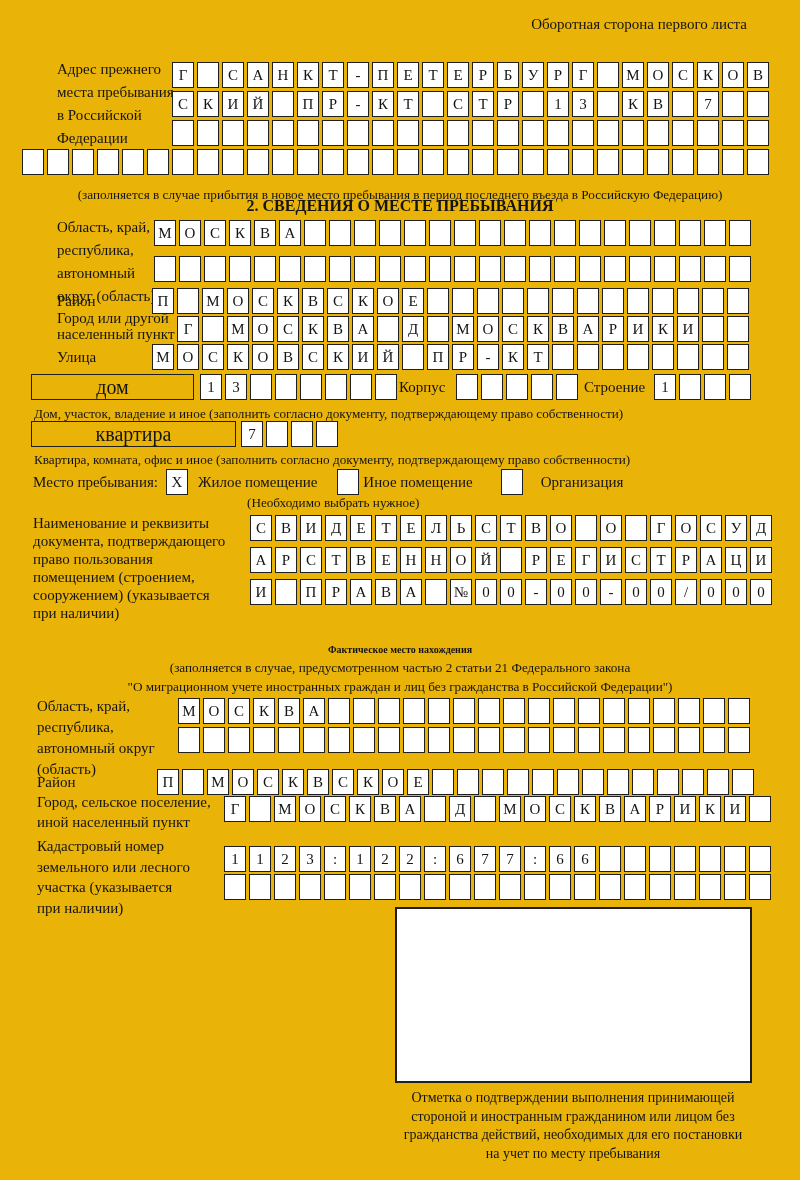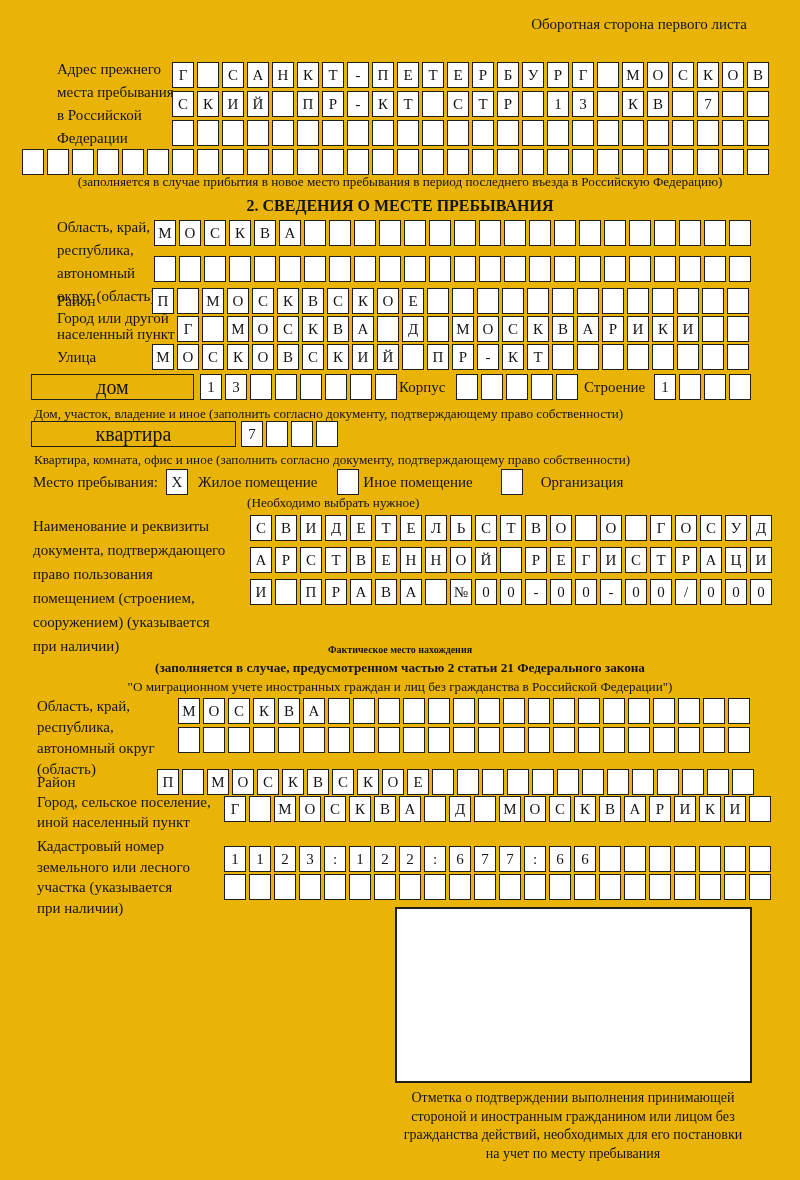--- a/index.html
+++ b/index.html
@@ -3,21 +3,21 @@
 <meta charset="utf-8">
 <style>
   html,body{margin:0;padding:0;background:#fff;}
   #page{
     position:relative;width:800px;height:1180px;background:#eab308;
     font-family:"Liberation Serif","DejaVu Serif",serif;color:#141414;
     overflow:hidden;
   }
   .abs{position:absolute;}
   .lbl{font-size:15px;line-height:23px;white-space:pre-line;}
-  .lbl.tight{line-height:24px;}
+  .lbl.tight{line-height:18px;}
   .lbl.mid{line-height:21px;}
   .note{font-size:13.2px;color:#141414;}
   .center{left:0;width:800px;text-align:center;}
   .title{font-weight:bold;font-size:16px;}
   .row{display:flex;gap:3px;}
   .cell{
     flex:0 0 auto;width:22px;height:26px;box-sizing:border-box;
     border:1.6px solid #1f1f1f;background:#fff;
     display:inline-flex;align-items:center;justify-content:center;
     font-size:15px;line-height:22px;
@@ -145,21 +145,21 @@
       <span class="cell"></span>
       <span class="cell"></span>
       <span class="cell"></span>
       <span class="cell"></span>
       <span class="cell"></span>
       <span class="cell"></span>
       <span class="cell"></span>
       <span class="cell"></span>
       <span class="cell"></span>
     </div>
-  <div class="abs note center" style="top:174px;">(заполняется в случае прибытия в новое место пребывания в период последнего въезда в Российскую Федерацию)</div>
+  <div class="abs note center" style="top:187px;">(заполняется в случае прибытия в новое место пребывания в период последнего въезда в Российскую Федерацию)</div>
 
   <div class="abs title center" style="top:197px;">2. СВЕДЕНИЯ О МЕСТЕ ПРЕБЫВАНИЯ</div>
 
   <div class="abs lbl" style="left:57px;top:216px;">Область, край,
 республика,
 автономный
 округ (область)</div>
   <div class="abs row" style="left:154px;top:220px;">
       <span class="cell">М</span>
       <span class="cell">О</span>
@@ -415,21 +415,21 @@
       <span class="cell">-</span>
       <span class="cell">0</span>
       <span class="cell">0</span>
       <span class="cell">/</span>
       <span class="cell">0</span>
       <span class="cell">0</span>
       <span class="cell">0</span>
     </div>
 
   <div class="abs center" style="top:644px;font-weight:bold;font-size:10px;">Фактическое место нахождения</div>
-  <div class="abs note center" style="top:660px;font-weight:bold;">(заполняется в случае, предусмотренном частью 2 статьи 21 Федерального закона</div>
+  <div class="abs note center" style="top:660px;">(заполняется в случае, предусмотренном частью 2 статьи 21 Федерального закона</div>
   <div class="abs note center" style="top:679px;">"О миграционном учете иностранных граждан и лиц без гражданства в Российской Федерации")</div>
 
   <div class="abs lbl mid" style="left:37px;top:696px;">Область, край,
 республика,
 автономный округ
 (область)</div>
   <div class="abs row" style="left:178px;top:698px;">
       <span class="cell">М</span>
       <span class="cell">О</span>
       <span class="cell">С</span>

